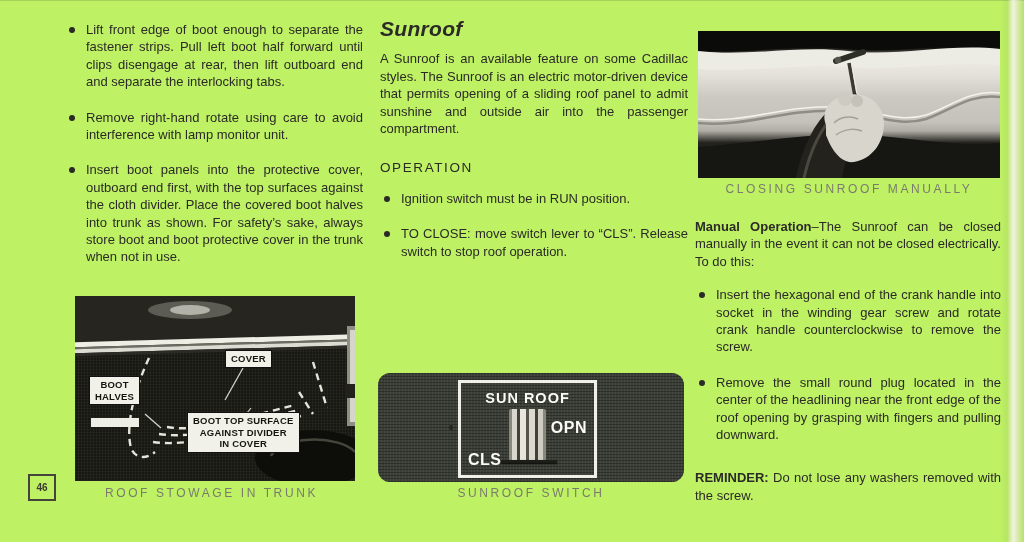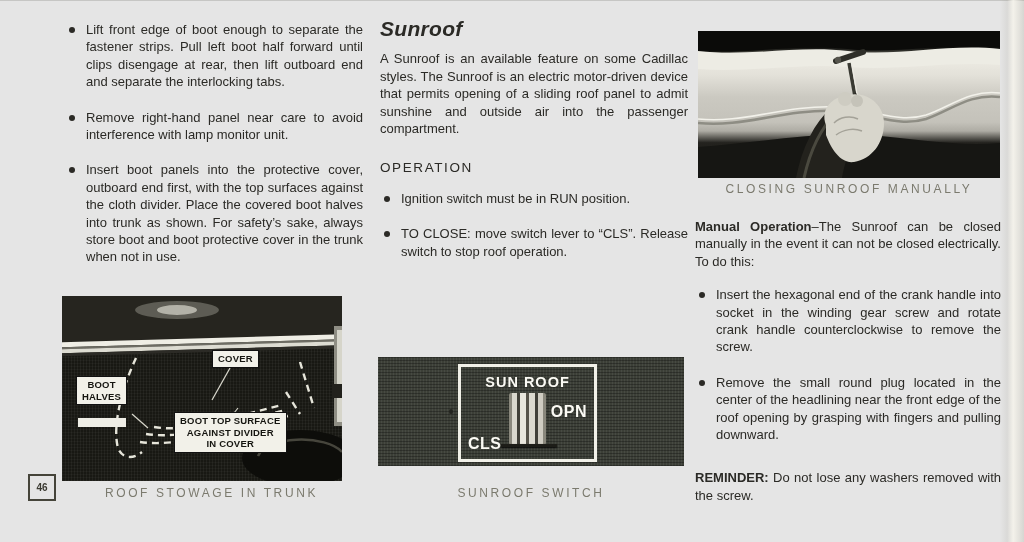--- a/index.html
+++ b/index.html
@@ -1,18 +1,18 @@
 <!DOCTYPE html>
 <html><head>
 <meta charset="utf-8">
 <style>
   html,body{margin:0;padding:0;background:#d8d6cd;}
   .sheet{
     position:relative;width:1024px;height:542px;overflow:hidden;
-    background:#e5e5e5;
+    background:#bef264;
     font-family:"Liberation Sans", sans-serif;
     color:#2b2a26;
   }
   .sheet::before{content:"";position:absolute;left:0;top:0;width:100%;height:1px;background:rgba(60,60,50,.18);}
   .page-edge{position:absolute;right:0;top:0;width:24px;height:100%;
     background:linear-gradient(90deg, rgba(0,0,0,0) 0%, rgba(120,115,95,.10) 30%, rgba(245,243,235,.9) 55%, rgba(150,145,120,.18) 100%);}
   
   .col{position:absolute;font-size:13px;line-height:17.4px;text-align:justify;}
   #col-left{left:65px;top:21px;width:298px;}
   #col-mid{left:380px;top:20px;width:308px;}
@@ -27,29 +27,29 @@
   
   .caption{position:absolute;font-size:12px;letter-spacing:2.6px;color:#7b7a6e;text-align:center;}
   #cap-boot{left:63px;top:486px;width:297px;}
   #cap-switch{left:378px;top:486px;width:306px;}
   #cap-manual{left:698px;top:182px;width:302px;}
   
   .pagenum{position:absolute;left:28px;top:474px;width:24px;height:23px;
     border:2px solid #45443a;display:flex;align-items:center;justify-content:center;
     font-size:10px;font-weight:bold;color:#3b3a31;background:transparent;}
   
-  .fig-boot{position:absolute;left:62px;top:296px;width:280px;height:185px;background:#181813;overflow:hidden;}
+  .fig-boot{position:absolute;left:75px;top:296px;width:280px;height:185px;background:#181813;overflow:hidden;}
   .fig-boot .texture{position:absolute;inset:0;
     background-image:repeating-linear-gradient(90deg, rgba(255,255,255,.045) 0 1px, transparent 1px 3px),
                      repeating-linear-gradient(0deg, rgba(255,255,255,.03) 0 1px, transparent 1px 3px);}
   .photo-label{position:absolute;background:#f2f1e9;color:#151510;border:1.5px solid #111;
     font-size:9.5px;font-weight:bold;line-height:11.5px;padding:2px 5px;text-align:center;white-space:pre-line;letter-spacing:.2px;}
   .white-bar{position:absolute;left:16px;top:122px;width:48px;height:9px;background:#efeee6;}
   
-  .fig-switch{position:absolute;left:378px;top:357px;width:306px;height:109px;background:#3c3f37;overflow:hidden;}
+  .fig-switch{position:absolute;left:378px;top:373px;width:306px;height:109px;background:#3c3f37;overflow:hidden;border-radius:12px;}
   .fig-switch .texture{position:absolute;inset:0;
     background-image:repeating-linear-gradient(0deg, rgba(0,0,0,.28) 0 1px, transparent 1px 3px),
                      repeating-linear-gradient(90deg, rgba(255,255,255,.06) 0 1px, transparent 1px 3px);}
   .switch-frame{position:absolute;left:80px;top:7px;width:133px;height:92px;border:3px solid #f1f0e8;}
   .switch-title{position:absolute;left:0;top:7px;width:100%;text-align:center;
     color:#fbfaf4;font-size:14.5px;font-weight:bold;letter-spacing:1px;}
   .switch-side{position:absolute;top:36px;color:#fbfaf4;font-size:16px;font-weight:bold;letter-spacing:.5px;}
   .switch-side.left{left:7px;margin-top:32px;}
   .switch-side.right{right:7px;}
   .rocker{position:absolute;left:48px;top:26px;width:37px;height:52px;border-radius:2px;
@@ -64,21 +64,21 @@
 </head>
 <body>
 
 <div class="sheet">
 
   <div class="col" id="col-left">
     <div class="bullet">
       <span>Lift front edge of boot enough to separate the fastener strips. Pull left boot half forward until clips disengage at rear, then lift outboard end and separate the interlocking tabs.</span>
     </div>
     <div class="bullet">
-      <span>Remove right-hand panel near care to avoid interference with lamp monitor unit.</span>
+      <span>Remove right-hand rotate using care to avoid interference with lamp monitor unit.</span>
     </div>
     <div class="bullet">
       <span>Insert boot panels into the protective cover, outboard end first, with the top surfaces against the cloth divider. Place the covered boot halves into trunk as shown. For safety’s sake, always store boot and boot protective cover in the trunk when not in use.</span>
     </div>
   </div>
 
   <div class="fig-boot">
     <div class="texture"></div>
     <svg width="297" height="185" viewBox="0 0 297 185" style="position:absolute;inset:0;">
 

